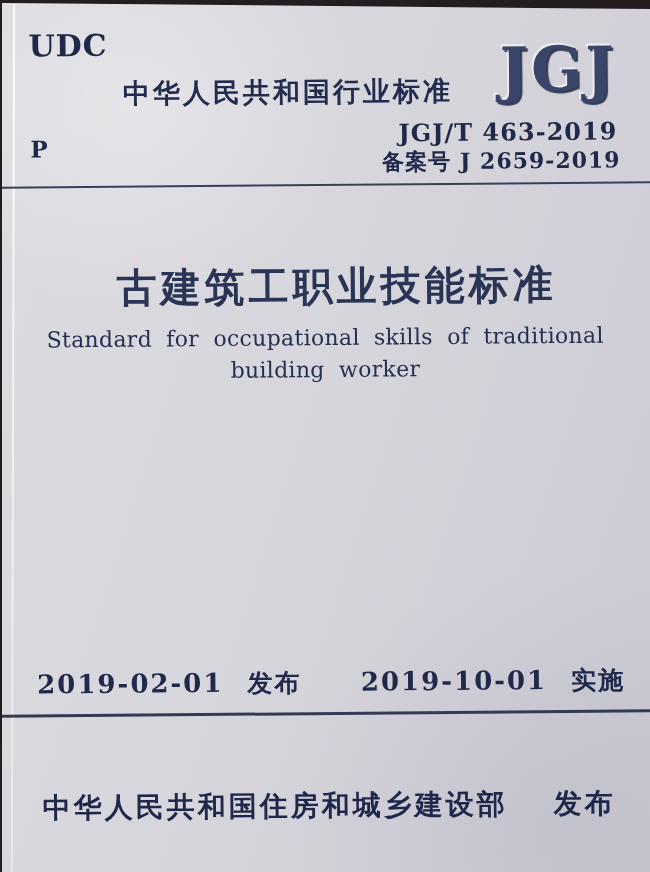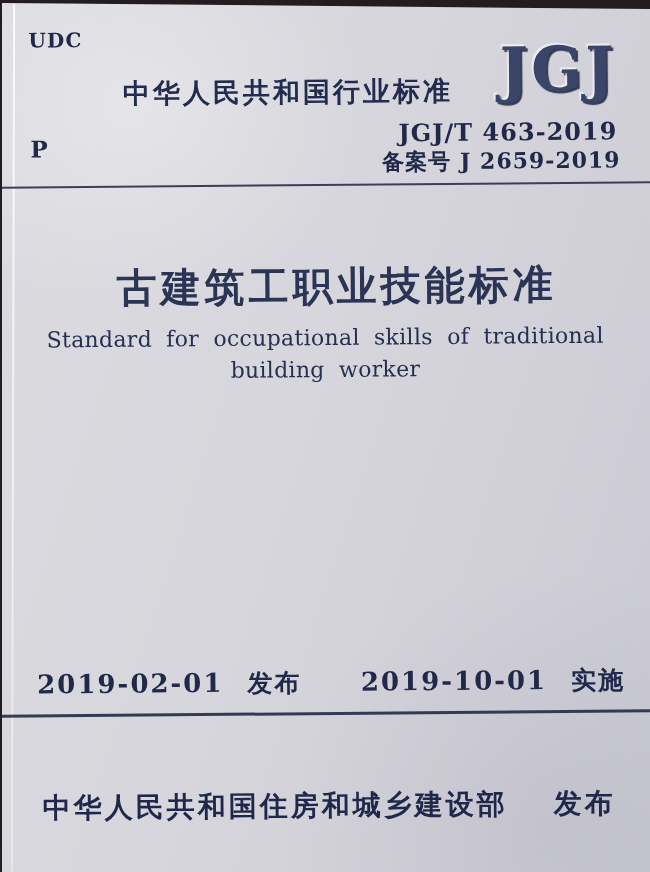--- a/index.html
+++ b/index.html
@@ -22,21 +22,21 @@
     background:linear-gradient(to bottom, rgba(255,255,255,.85), rgba(255,255,255,.40));
     transform:rotate(0.15deg);
   }
   .content {
     position:absolute; inset:0;
     transform:rotate(-0.5deg);
     color:#20294a;
   }
   .udc {
     position:absolute; left:30px; top:26px;
-    font-family:"DejaVu Serif", serif; font-weight:bold; font-size:20px; letter-spacing:1px;
+    font-family:"DejaVu Serif", serif; font-weight:bold; font-size:30px; letter-spacing:1px;
   }
   .p-label {
     position:absolute; left:31px; top:133px;
     font-family:"DejaVu Serif", serif; font-weight:bold; font-size:23px;
   }
   .category {
     position:absolute; left:0; right:70px; top:74px; text-align:center;
     font-weight:bold; font-size:27px; letter-spacing:3px;
     color:#222c4e;
   }

